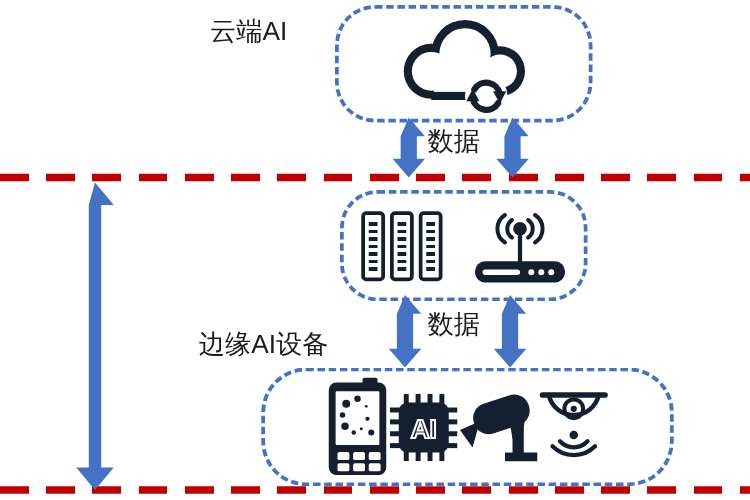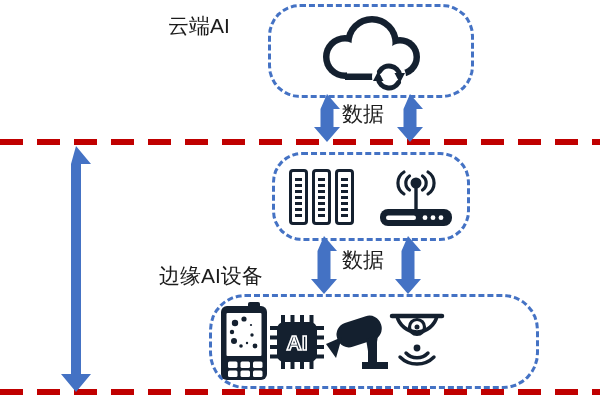--- a/index.html
+++ b/index.html
@@ -12,21 +12,21 @@
   .red-line{
     left:0;width:600px;height:6px;
     background:repeating-linear-gradient(90deg,#C00000 0 23px,transparent 23px 37px);
   }
   .dash-box{
     border:3px dashed #4472C4;background:#fff;
     display:flex;align-items:center;justify-content:center;
   }
   .cloud-box{left:268px;top:4px;width:200px;height:88px;border-radius:32px;}
   .server-box{left:272px;top:152px;width:192px;height:83px;border-radius:30px;gap:24px;}
-  .devices-box{left:209px;top:294px;width:312px;height:89px;border-radius:36px;gap:0;justify-content:flex-start;padding:0 6px;}
+  .devices-box{left:209px;top:294px;width:312px;height:89px;border-radius:36px;gap:0;justify-content:center;padding:0 6px;}
   .racks{display:flex;gap:4px;align-items:center;}
   .rack{
     width:19px;height:56px;border:3px solid #14202F;border-radius:4px;
     background:repeating-linear-gradient(180deg,#14202F 0 2.5px,transparent 2.5px 6px);
     background-clip:content-box;padding:3px 2.5px;box-sizing:border-box;
   }
   svg{display:block;}
   .ic{fill:#14202F;}
   .ic-stroke{fill:none;stroke:#14202F;stroke-linecap:round;}
 </style>

